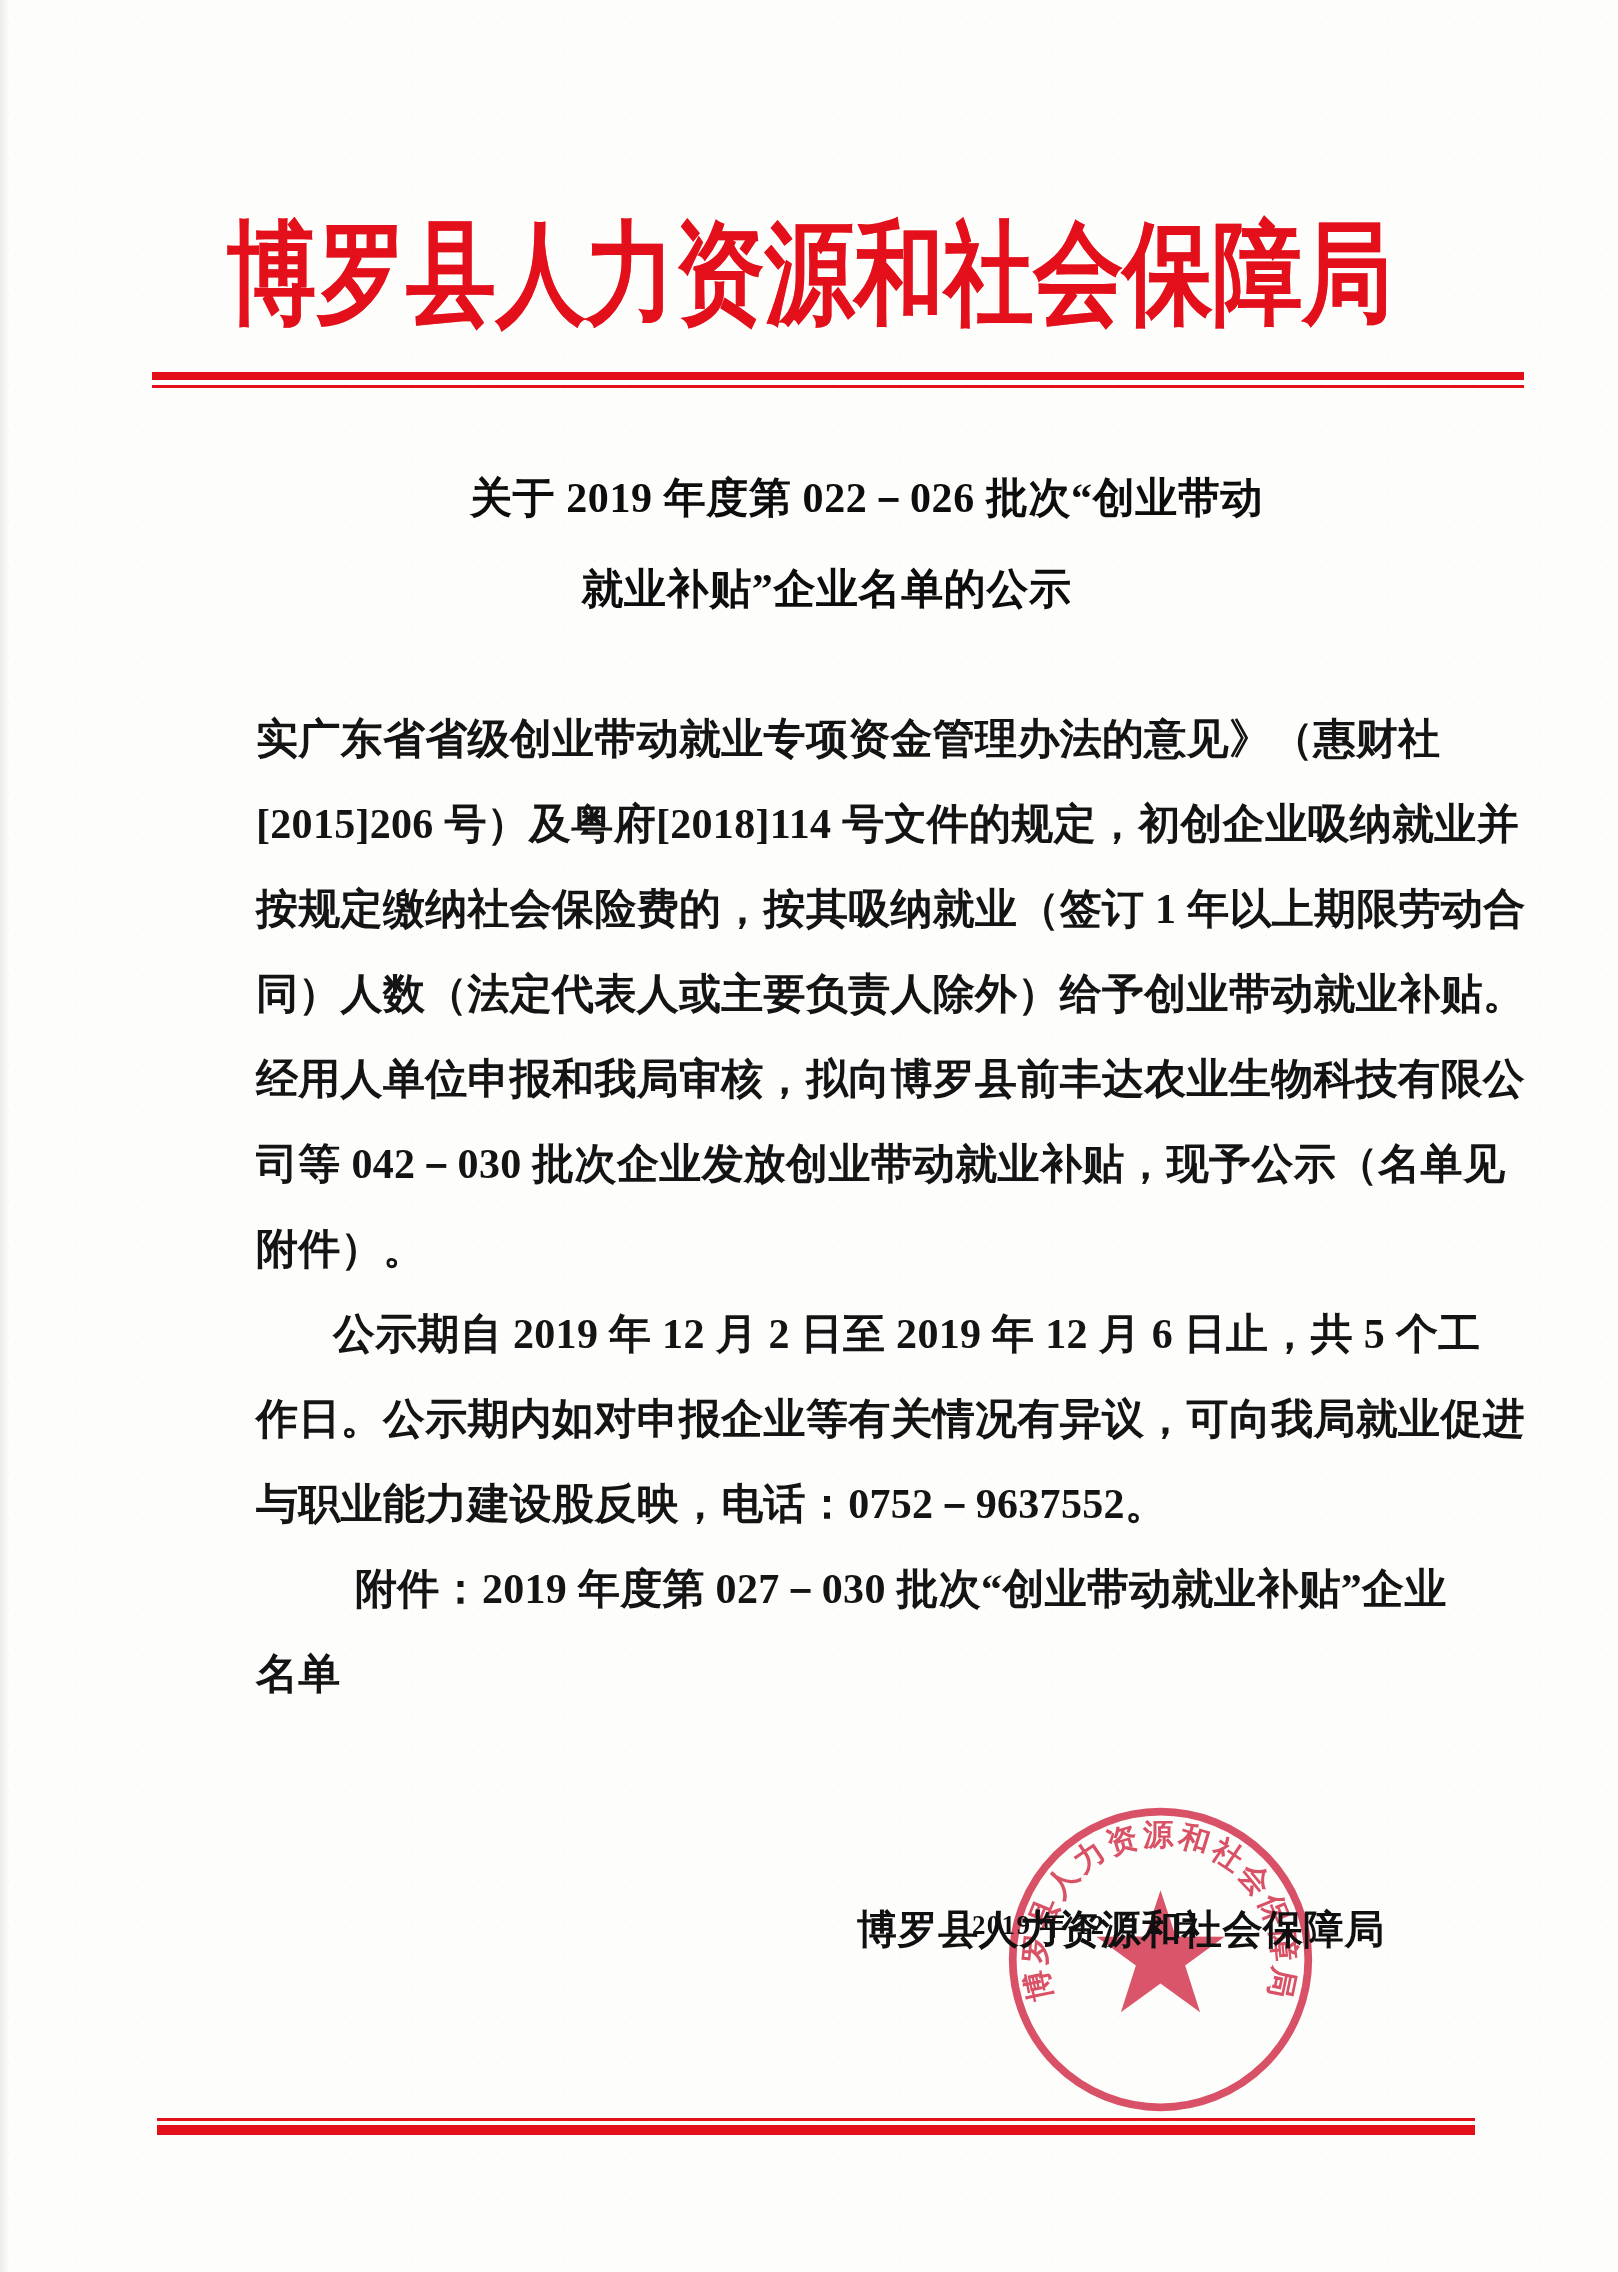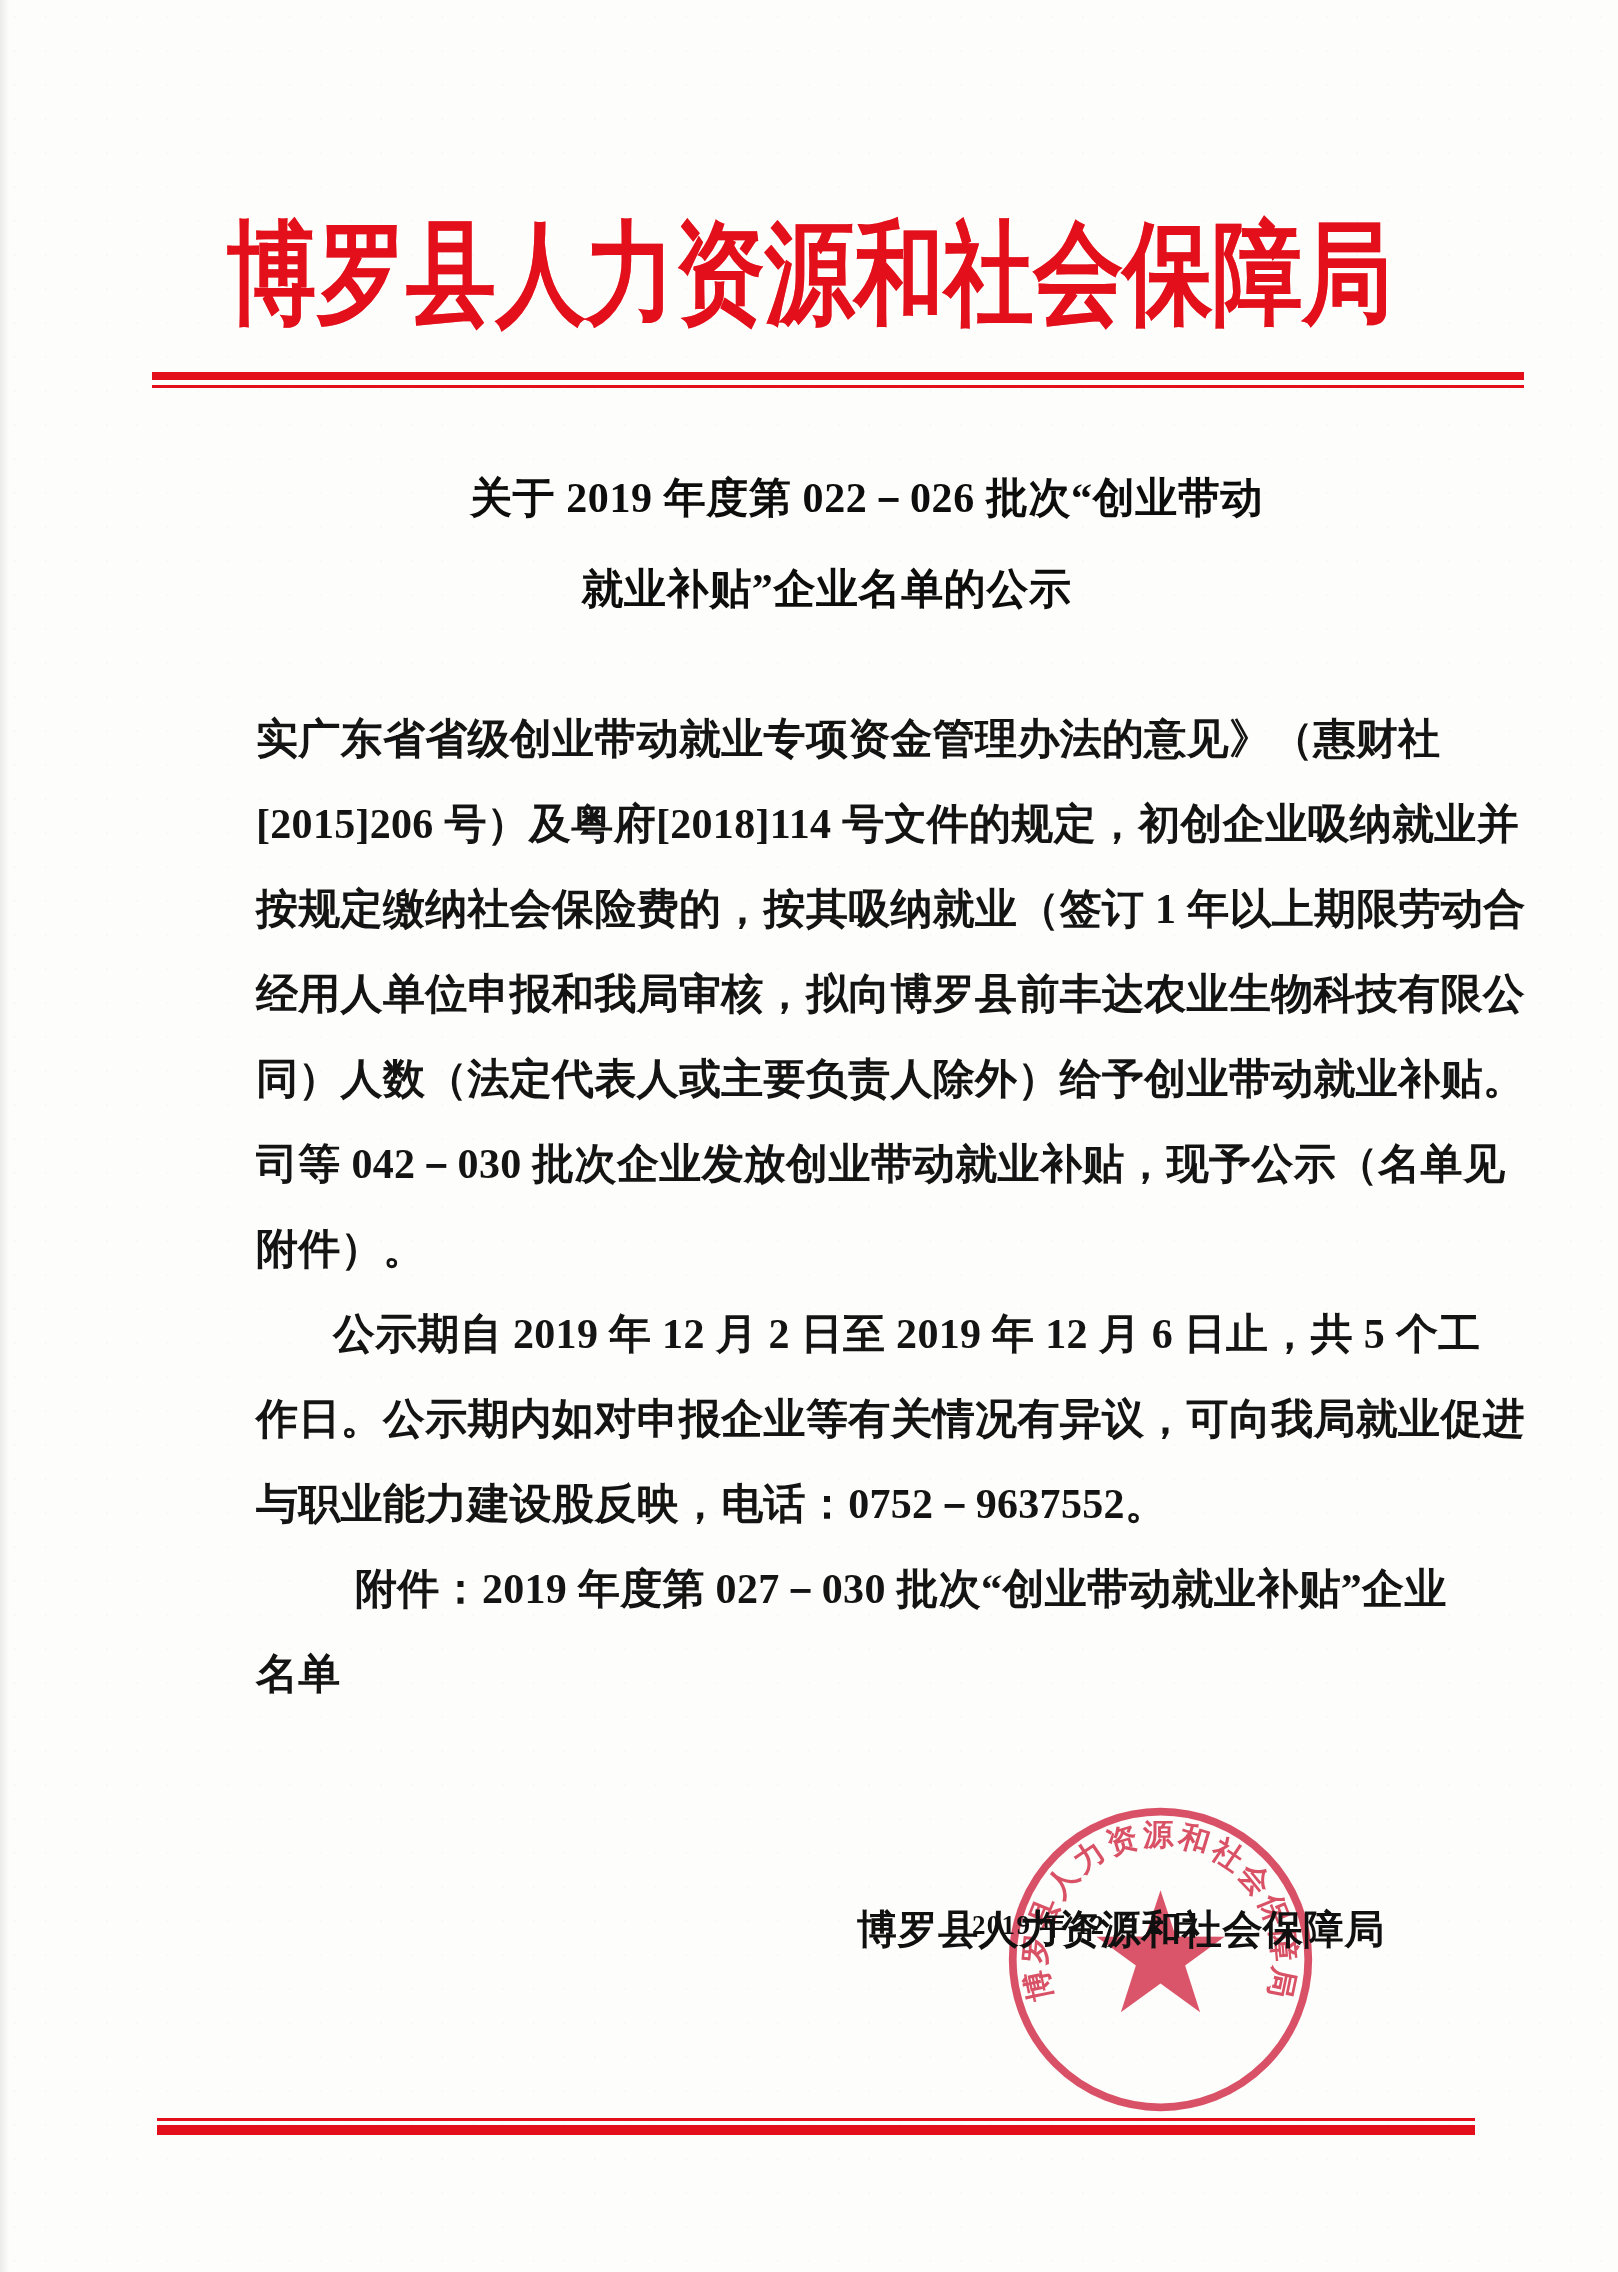--- a/index.html
+++ b/index.html
@@ -93,22 +93,22 @@
 
   <div class="doc-title">
     <div class="t1">关于 2019 年度第 022－026 批次“创业带动</div>
     <div class="t2">就业补贴”企业名单的公示</div>
   </div>
 
   <div class="body-block">
     <div class="bline">实广东省省级创业带动就业专项资金管理办法的意见》（惠财社</div>
     <div class="bline">[2015]206 号）及粤府[2018]114 号文件的规定，初创企业吸纳就业并</div>
     <div class="bline">按规定缴纳社会保险费的，按其吸纳就业（签订 1 年以上期限劳动合</div>
+    <div class="bline">同）人数（法定代表人或主要负责人除外）给予创业带动就业补贴。</div>
     <div class="bline">经用人单位申报和我局审核，拟向博罗县前丰达农业生物科技有限公</div>
-    <div class="bline">同）人数（法定代表人或主要负责人除外）给予创业带动就业补贴。</div>
     <div class="bline">司等 042－030 批次企业发放创业带动就业补贴，现予公示（名单见</div>
     <div class="bline">附件）。</div>
     <div class="bline indent-2b">公示期自 2019 年 12 月 2 日至 2019 年 12 月 6 日止，共 5 个工</div>
     <div class="bline">作日。公示期内如对申报企业等有关情况有异议，可向我局就业促进</div>
     <div class="bline">与职业能力建设股反映，电话：0752－9637552。</div>
     <div class="bline indent-attach">附件：2019 年度第 027－030 批次“创业带动就业补贴”企业</div>
     <div class="bline">名单</div>
   </div>
 
   <svg class="seal" viewBox="0 0 486 486" xmlns="http://www.w3.org/2000/svg">

